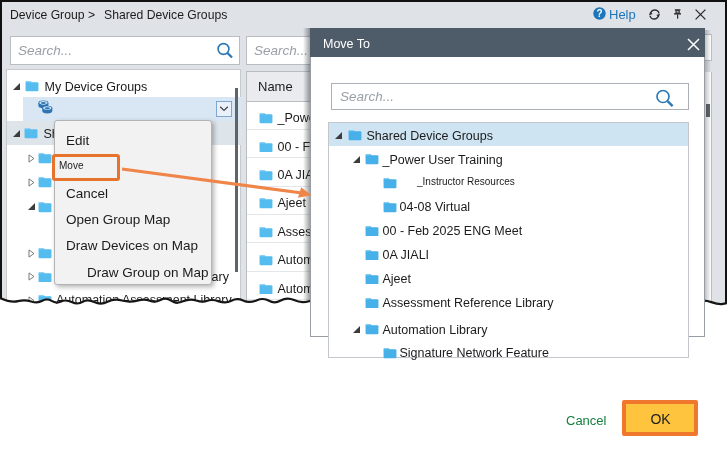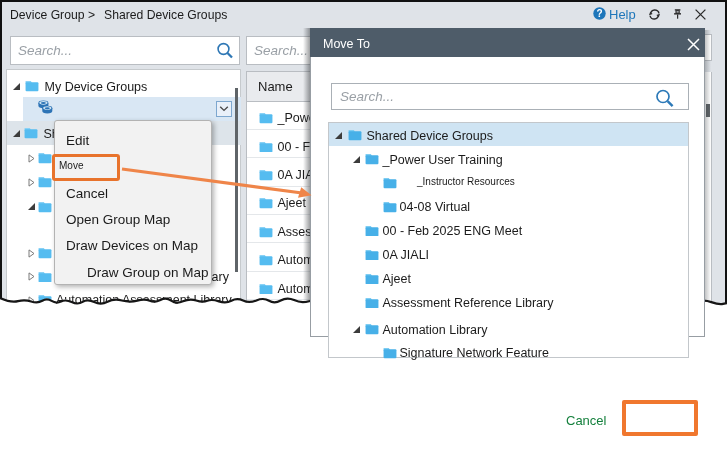--- a/index.html
+++ b/index.html
@@ -303,20 +303,21 @@
     </svg>
   <div class="abs txt" style="left:71.5px; top:293.5px; font-size:12.5px;">Automation Library</div>
 
   <svg class="abs" style="left:71.5px; top:318px;" width="14" height="11.8" viewBox="0 0 13 11">
       <path d="M0.5 1 h5 l1 1.7 h-6 z" fill="#7fcdf2"></path>
       <rect x="0.5" y="2" width="12" height="8.6" rx="1" fill="#47b0e8"></rect>
     </svg>
   <div class="abs txt" style="left:88.5px; top:317px; font-size:12.5px;">Signature Network Feature</div>
 
   <div class="abs txt" style="left:255px; top:383.5px; font-size:13px; color:#15803d;">Cancel</div>
+  <div class="abs" style="left:314.5px; top:374.5px; width:70px; height:30px; background:#fec43d; text-align:center; line-height:30px; font-size:14px; color:#212121;">OK</div>
 </div>
 
 <div class="abs" style="left:52px; top:154px; width:68px; height:26.5px; border:3.5px solid #e8732c; border-radius:3px;"></div>
 
 <svg class="abs" style="left:110px; top:160px; pointer-events:none;" width="210" height="45" viewBox="0 0 210 45">
   <line x1="12" y1="9" x2="192" y2="33" stroke="#ef8549" stroke-width="3.2"></line>
   <polygon points="201.5,35.2 188,37.8 191.2,27.2 Z" fill="#ef8549"></polygon>
 </svg>
 
 <div class="abs" style="left:621.5px; top:399.5px; width:76px; height:36px; border:4px solid #f0772e; border-radius:2px;"></div>

